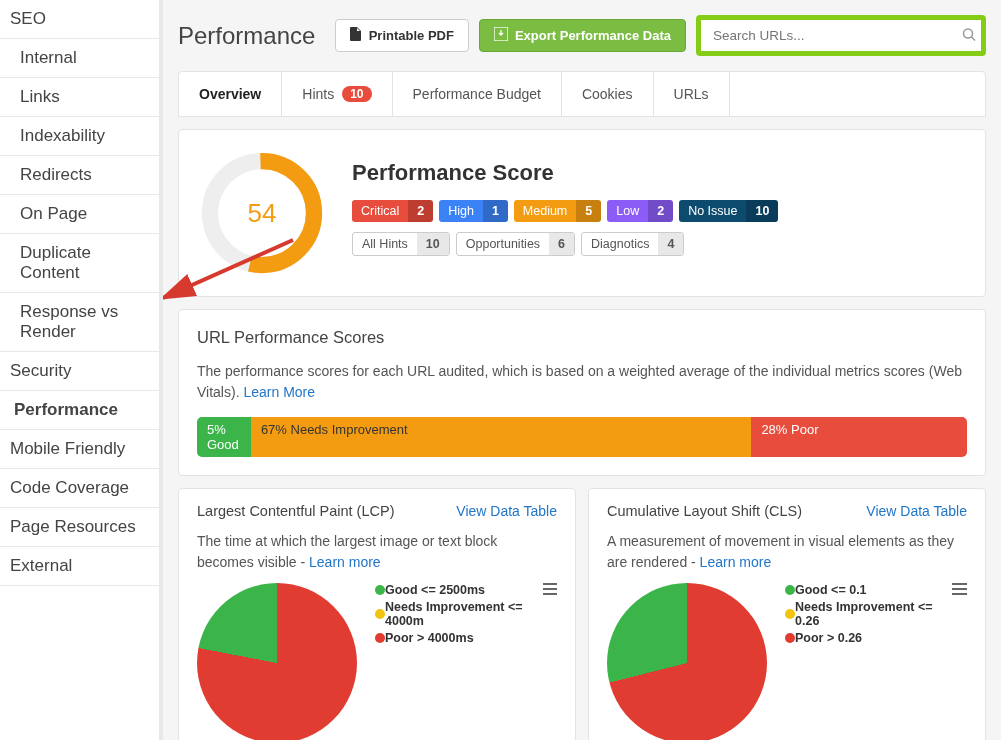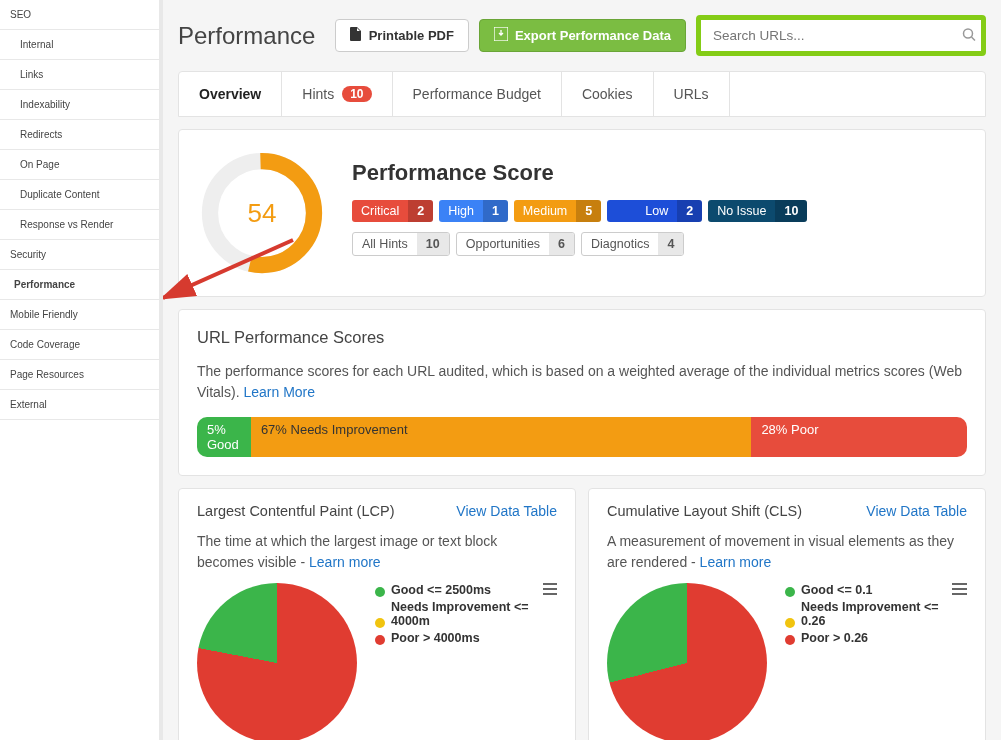--- a/index.html
+++ b/index.html
@@ -1,19 +1,19 @@
 <!DOCTYPE html>
 <html><head>
 <meta charset="utf-8">
 <style>
 * { box-sizing: border-box; margin: 0; padding: 0; }
 body { font-family: -apple-system, "Segoe UI", Helvetica, Arial, sans-serif; font-size: 14px; color: #333; background: #f5f5f5; width: 1001px; height: 740px; overflow: hidden; }
 .layout { display: flex; height: 100%; }
 .sidebar { width: 163px; background: #fff; border-right: 4px solid #e8e8e8; flex-shrink: 0; }
-.sb-item { padding: 9px 10px; border-bottom: 1px solid #e8e8e8; cursor: pointer; color: #444; font-size: 10px; }
+.sb-item { padding: 9px 10px; border-bottom: 1px solid #e8e8e8; cursor: pointer; color: #444; font-size: 17px; }
 .sb-sub { padding-left: 20px; }
 .sb-active { font-weight: bold; border-left: 4px solid #f39c12; margin-left: -4px; padding-left: 14px; }
 .sb-strip { border-left: 4px solid #3bb54a; margin-left: -4px; padding-left: 14px; }
 
 .main { flex: 1; padding: 15px 15px 0 15px; overflow: auto; position: relative; }
 .topbar { display: flex; align-items: center; gap: 10px; margin-bottom: 15px; }
 .page-title { font-size: 24px; color: #444; flex: 1; }
 .btn { display: inline-flex; align-items: center; gap: 7px; padding: 7px 14px; border-radius: 4px; border: 1px solid #ccc; background: #fff; cursor: pointer; font-size: 13px; font-weight: bold; color: #333; }
 .btn-green { background: #7bbd42; border-color: #6aa537; color: #fff; justify-content: flex-end; }
 .search { flex: 0 0 290px; position: relative; }
@@ -31,42 +31,42 @@
 .donut-wrap svg { width: 100%; height: 100%; }
 .donut-center { position: absolute; top: 50%; left: 50%; transform: translate(-50%,-50%); font-size: 26px; color: #f39c12; }
 .score-info h2 { font-size: 22px; color: #333; margin-bottom: 14px; font-weight: 600; }
 .pill-row { display: flex; gap: 6px; flex-wrap: wrap; margin-bottom: 10px; }
 .pill { display: inline-flex; align-items: center; border-radius: 3px; overflow: hidden; font-size: 12.5px; color: #fff; }
 .pill .pl { padding: 4px 9px; }
 .pill .pc { padding: 4px 9px; background: rgba(0,0,0,0.18); font-weight: bold; }
 .pill-crit { background: #e74c3c; }
 .pill-high { background: #3b82f6; }
 .pill-med { background: #f39c12; }
-.pill-low { background: #1d4ed8; padding-left: 29px; }
+.pill-low { background: #8b5cf6; }
 .pill-ok { background: #0c4a6e; }
 .pill-gray { background: #fff; border: 1px solid #ccc; color: #555; }
 .pill-gray .pc { background: #e8e8e8; color: #555; }
 
 .card h3 { font-size: 16.5px; color: #444; margin-bottom: 14px; font-weight: 500; }
 .desc { font-size: 14px; color: #555; line-height: 1.5; margin-bottom: 4px; }
 .link { color: #2176c7; text-decoration: none; cursor: pointer; }
-.prog { display: flex; margin-top: 14px; border-radius: 10px; overflow: hidden; font-size: 13px; color: #fff; }
+.prog { display: flex; margin-top: 14px; border-radius: 5px; overflow: hidden; font-size: 13px; color: #fff; }
 .prog > div { padding: 5px 10px; }
 .pg-good { background: #3bb54a; }
 .pg-needs { background: #f39c12; color: #333; }
 .pg-poor { background: #e74c3c; }
 
 .grid2 { display: flex; gap: 12px; margin-top: 12px; }
 .grid2 .card { flex: 1; margin-top: 0; padding: 14px 18px; }
 .card-head { display: flex; justify-content: space-between; align-items: flex-start; margin-bottom: 12px; }
 .card-head .ct { font-size: 14.5px; color: #444; }
 .pie-area { display: flex; gap: 18px; align-items: flex-start; margin-top: 10px; position: relative; }
 .pie { width: 160px; height: 160px; border-radius: 50%; flex-shrink: 0; }
 .legend { font-size: 12.5px; color: #333; font-weight: bold; }
-.legend div { display: flex; align-items: flex-end; gap: 6px; margin-bottom: 3px; }
+.legend div { display: flex; align-items: center; margin-bottom: 3px; }
 .legend .dot { width: 10px; height: 10px; border-radius: 50%; flex-shrink: 0; }
 .menu-ic { width: 16px; height: 14px; cursor: pointer; }
 .menu-ic div { height: 2px; background: #666; margin-bottom: 3px; }
 
 .arrow { position: absolute; left: -20px; top: 230px; pointer-events: none; z-index: 5; }
 </style>
 </head>
 <body>
 
 <div class="layout">

